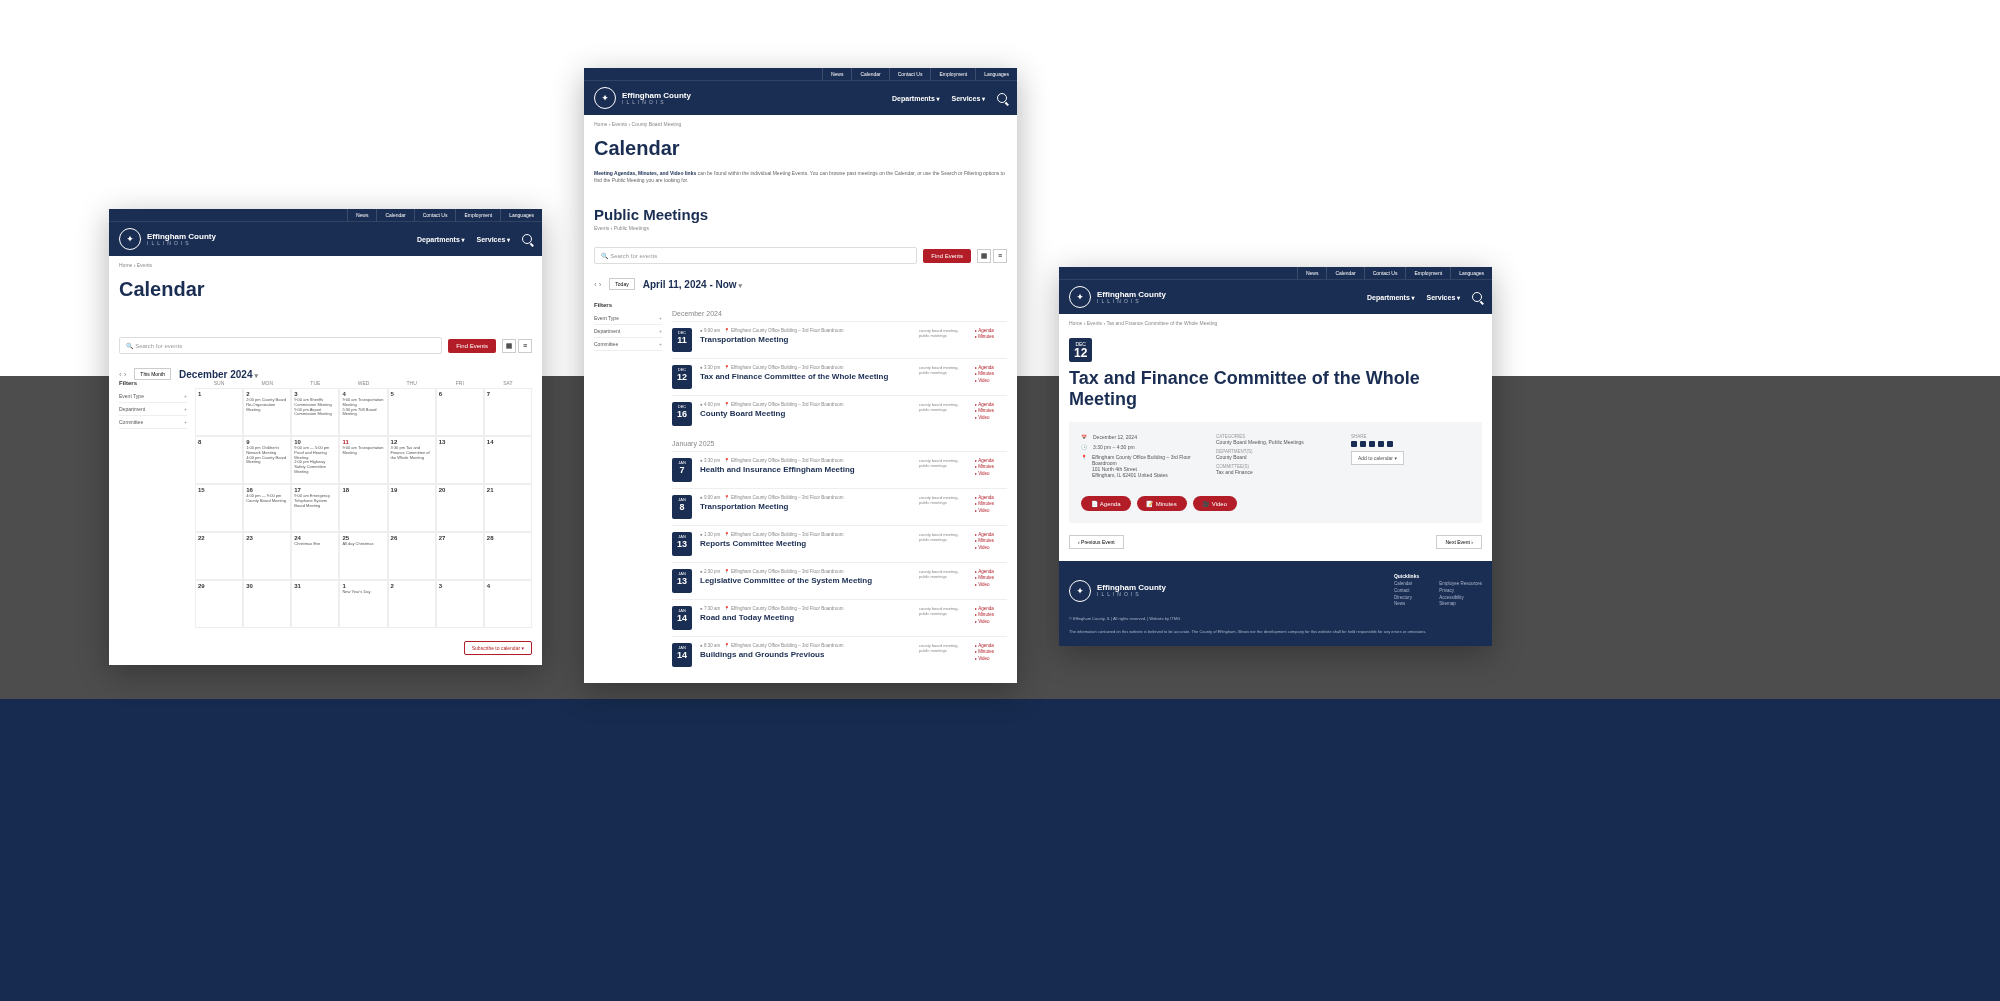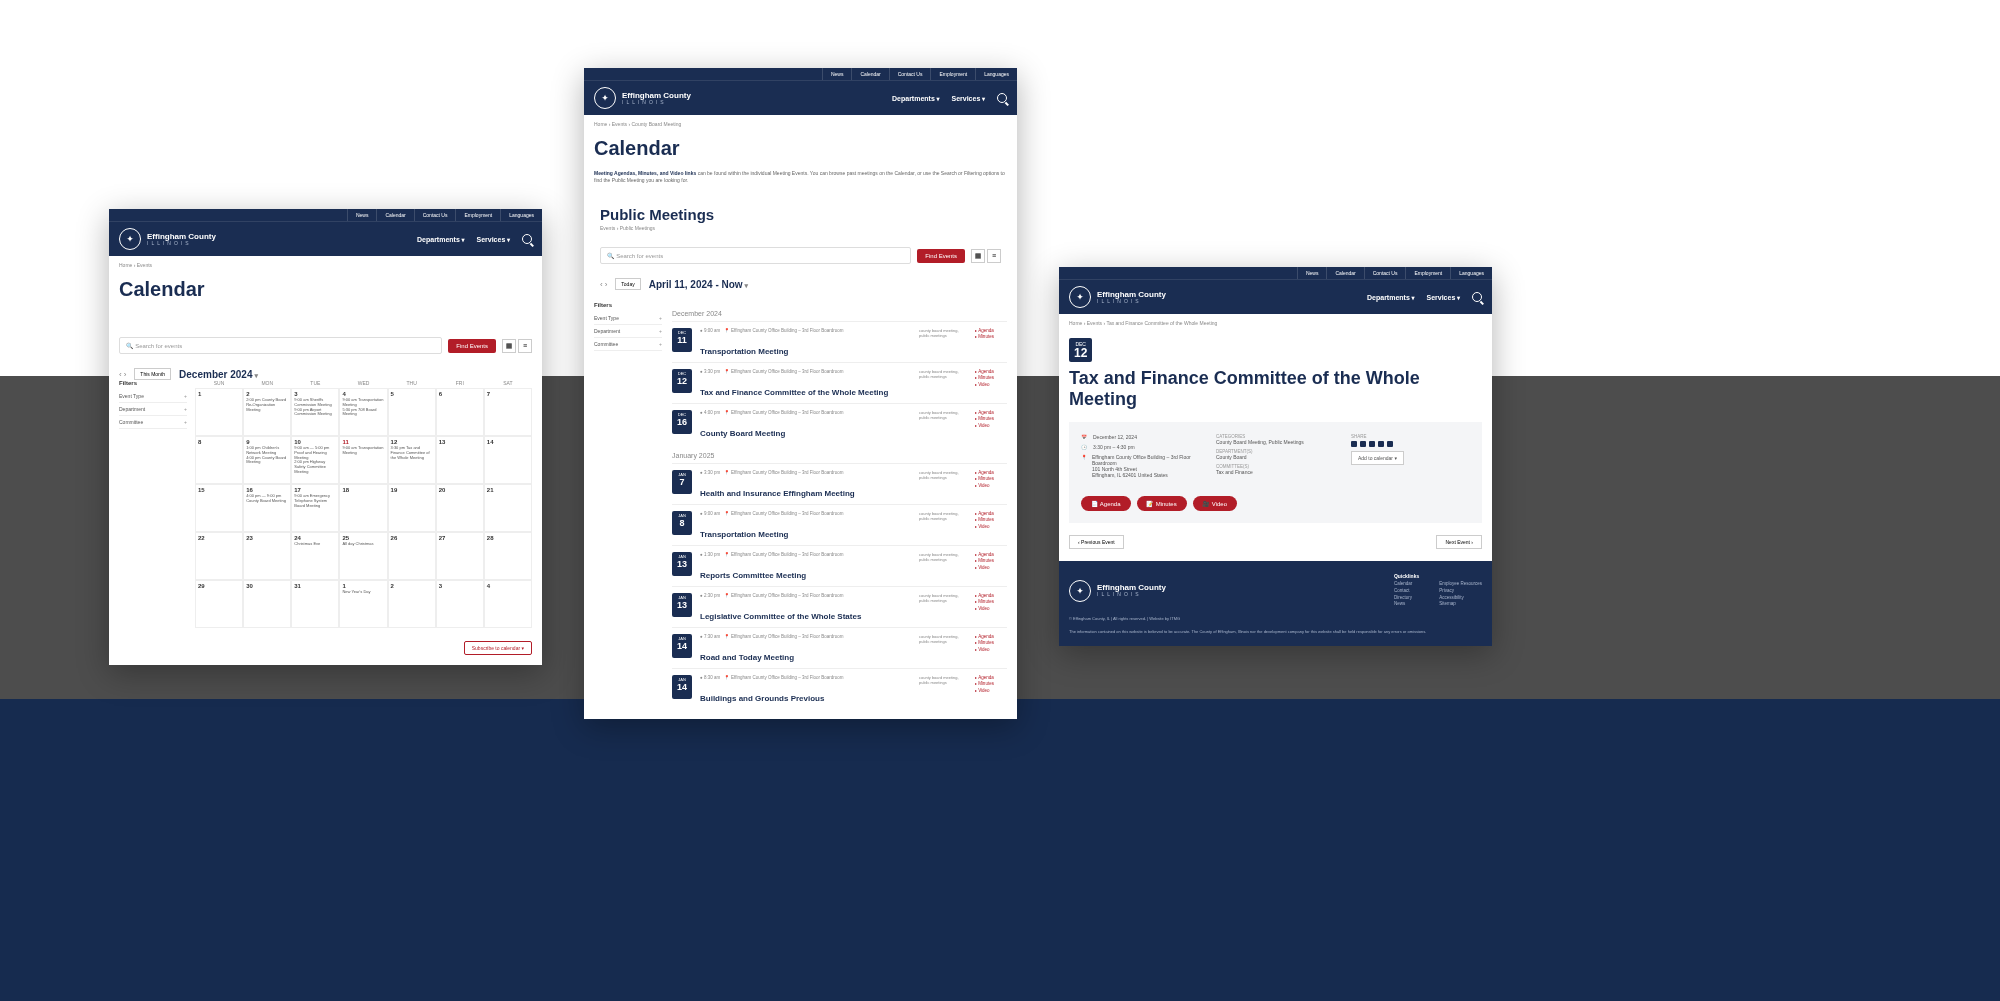--- a/index.html
+++ b/index.html
@@ -25,21 +25,21 @@
 .nav{margin-left:auto;display:flex;gap:12px;font-size:7px;font-weight:bold;align-items:center}
 .nav span::after{content:" ▾";font-size:6px}
 .search-ic{width:10px;height:10px;border:1.5px solid #fff;border-radius:50%;position:relative}
 .search-ic::after{content:"";position:absolute;width:4px;height:1.5px;background:#fff;bottom:-2px;right:-3px;transform:rotate(45deg)}
 
 
 .crumbs{font-size:5px;color:#888;padding:6px 10px 0}
 h1.pagetitle{font-size:20px;font-weight:900;color:#1a2d52;padding:10px}
 .subdesc{font-size:5px;color:#666;padding:0 10px 10px;line-height:1.4}
 .subdesc b{color:#1a2d52}
-.section{padding:12px 16px}
+.section{padding:12px 10px}
 h2.sectitle{font-size:15px;font-weight:900;color:#1a2d52}
 .section-sub{font-size:5px;color:#888;margin-top:2px}
 
 .searchbar{display:flex;padding:8px 0;gap:6px;align-items:center;margin-top:8px}
 .searchinput{flex:1;border:1px solid #ddd;padding:4px 6px;font-size:6px;border-radius:2px;color:#999}
 .btn-red{background:#b21d28;color:#fff;font-size:6px;padding:4px 8px;border-radius:2px;border:none}
 .view-toggle{display:flex;gap:2px}
 .vt-btn{width:14px;height:14px;border:1px solid #ccc;display:flex;align-items:center;justify-content:center;font-size:7px;cursor:pointer}
 
 .toolbar{display:flex;align-items:center;gap:8px;margin-top:6px}
@@ -70,21 +70,21 @@
 
 .list-main{display:flex;gap:10px;padding:0 10px 10px}
 .list-col{flex:1}
 .month-lbl{font-size:7px;color:#888;margin:8px 0 4px}
 .ev-row{display:flex;gap:8px;border-top:1px solid #eee;padding:6px 0}
 .ev-date{width:20px;background:#1a2d52;color:#fff;text-align:center;border-radius:2px;font-size:5px;padding:2px 0;height:24px}
 .ev-date .m{font-size:4px;display:block;text-transform:uppercase}
 .ev-date .d{font-size:9px;font-weight:bold;display:block}
 .ev-body{flex:1}
 .ev-meta{font-size:4.5px;color:#888;display:flex;gap:4px;flex-wrap:wrap}
-.ev-title{font-size:8px;font-weight:bold;color:#1a2d52;margin-top:14px}
+.ev-title{font-size:8px;font-weight:bold;color:#1a2d52;margin-top:2px}
 .ev-tags{font-size:4px;color:#888;width:48px;line-height:1.3}
 .ev-links{width:32px;font-size:4.5px}
 .ev-links a{display:block;color:#b21d28;text-decoration:none;line-height:1.4}
 .ev-links a::before{content:"▸ ";font-size:4px}
 
 
 .hero-date{display:inline-block;background:#1a2d52;color:#fff;text-align:center;border-radius:2px;padding:3px 5px;margin:12px 0 6px}
 .hero-date .m{font-size:5px;display:block;text-transform:uppercase}
 .hero-date .d{font-size:12px;font-weight:bold;display:block;line-height:1}
 h1.ev-hero-title{font-size:18px;font-weight:900;color:#1a2d52;padding:0 0 12px}
@@ -478,21 +478,21 @@
           <div class="ev-row">
             <div class="ev-date">
               <span class="m">JAN</span>
               <span class="d">13</span>
             </div>
             <div class="ev-body">
               <div class="ev-meta">
                 <span>● 2:30 pm</span>
                 <span>📍 Effingham County Office Building – 3rd Floor Boardroom</span>
               </div>
-              <div class="ev-title">Legislative Committee of the Whole States</div>
+              <div class="ev-title">Legislative Committee of the System Meeting</div>
             </div>
             <div class="ev-tags">county board meeting, public meetings</div>
             <div class="ev-links">
               <a>Agenda</a>
               <a>Minutes</a>
               <a>Video</a>
             </div>
           </div>
           <div class="ev-row">
             <div class="ev-date">

